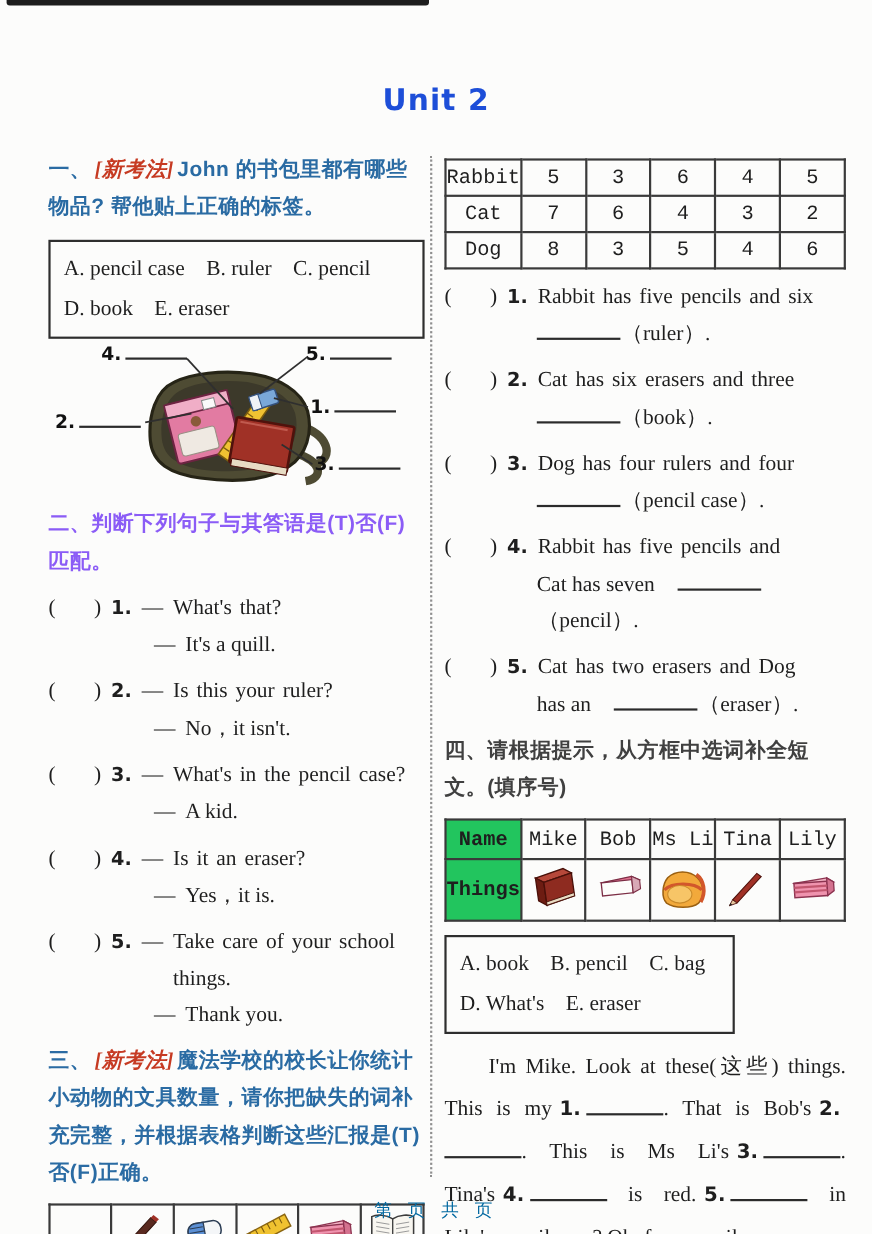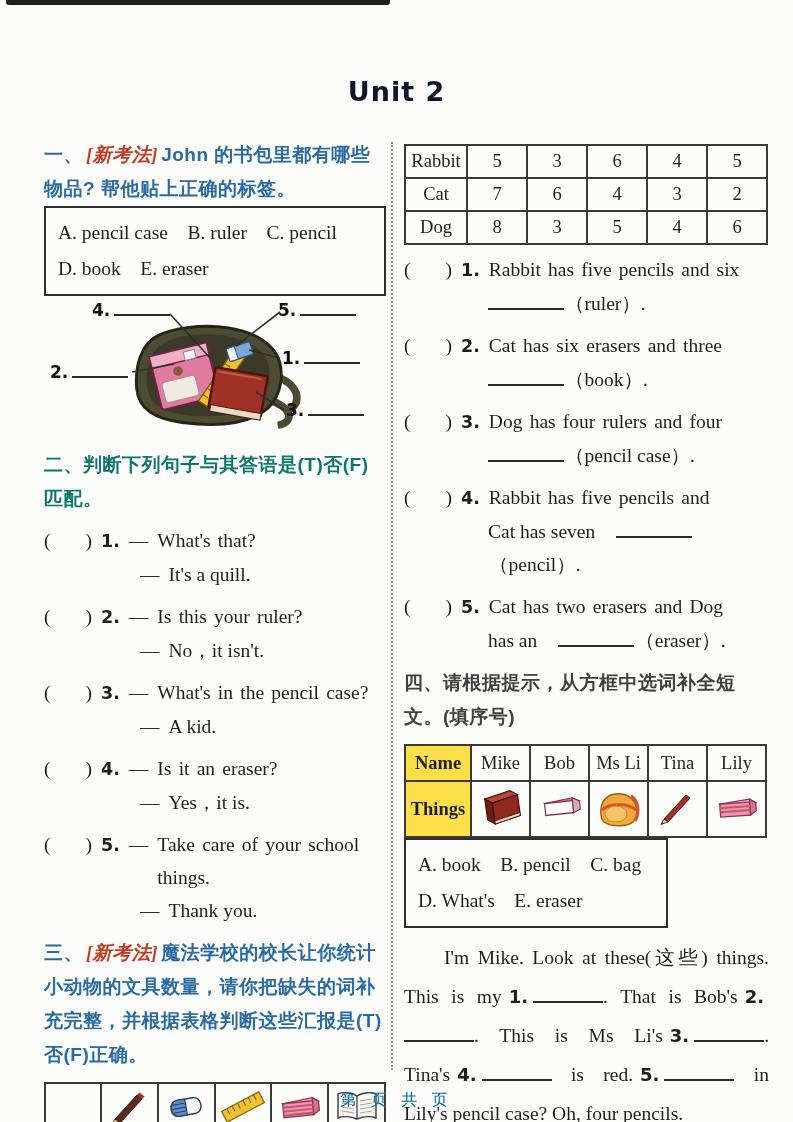--- a/index.html
+++ b/index.html
@@ -1,33 +1,33 @@
 <!DOCTYPE html>
 <html><head>
 <meta charset="utf-8">
 <style>
   html,body { margin:0; padding:0; background:#e8e8e8; }
   .page { position:relative; width:793px; height:1122px; background:#fcfcfb;
           font-family:"Liberation Serif","DejaVu Serif",serif; color:#1e1e1e; overflow:hidden; margin:0 auto; }
   .topbar { position:absolute; left:6px; top:0; width:384px; height:5px; background:#1d1d1d; border-radius:0 0 3px 3px; }
   .unit-title { position:absolute; top:76px; left:0; width:100%; text-align:center; margin:0;
                 font-family:"DejaVu Sans","Liberation Sans",sans-serif; font-weight:700; font-size:27px;
-                color:#0f172a; letter-spacing:1px; }
+                color:#1d4ed8; letter-spacing:1px; }
   .divider { position:absolute; left:391px; top:142px; height:928px; width:0; border-left:2px dotted #8f8f8f; }
   .col-left  { position:absolute; left:44px;  top:138px; width:342px; }
   .col-right { position:absolute; left:404px; top:144px; width:365px; }
 
   .heading { font-family:"Liberation Sans","DejaVu Sans",sans-serif; font-weight:700;
              font-size:19px; line-height:34px; letter-spacing:0.5px; }
   .heading.blue  { color:#2a6ba3; }
-  .heading.green2 { color:#0f766e; }
+  .heading.green2 { color:#8b5cf6; }
   .heading.green4 { color:#404040; }
   .h-tag { color:#c63a22; font-family:"Liberation Serif","DejaVu Serif",serif; font-style:italic; margin:0 3px; }
 
-  .word-box { border:2px solid #2e2e2e; padding:7px 12px; font-size:19.5px; line-height:36px; }
+  .word-box { border:2px solid #2e2e2e; margin-top:12px; padding:7px 12px; font-size:19.5px; line-height:36px; }
   .word-box.small { width:236px; }
 
   .figure { position:relative; height:148px; margin-top:4px; }
   .connectors, .backpack { position:absolute; }
   .connectors { left:0; top:0; }
   .backpack { left:86px; top:16px; }
   .fig-label { position:absolute; font-family:"DejaVu Sans","Liberation Sans",sans-serif;
                font-weight:700; font-size:17px; color:#111; white-space:nowrap; }
   .blank { display:inline-block; border-bottom:2px solid #2b2b2b; }
   .fig-blank { width:56px; height:13px; margin-left:4px; }
@@ -42,29 +42,29 @@
   .q-text { flex:1 1 auto; line-height:33px; word-spacing:0.12em; }
   .a-line { display:flex; align-items:baseline; line-height:33px; margin-left:96px; }
 
   .q-line2 { margin-left:84px; line-height:33px; }
   .cont { margin-right:21px; }
   .cont:empty { display:none; }
   .q-blank { width:76px; height:13px; }
   .hint { margin-left:1px; }
 
   table { border-collapse:collapse; }
-  td { border:2px solid #3a3a3a; text-align:center; padding:0; }
+  td { border:2px solid #3a3a3a; text-align:center; padding:0;font-family:Liberation Mono, monospace; }
   .icon-table { margin-top:10px; }
   .icon-table td { width:55px; height:50px; }
   .count-table td { height:31px; font-size:18.5px; }
   .count-table .lbl { width:60px; }
   .count-table .val { width:58px; }
   .name-table { margin-top:10px; }
   .name-table td { font-size:18.5px; height:34px; }
-  .name-table .hdr { background:#fde047; font-weight:700; width:64px; }
+  .name-table .hdr { background:#22c55e; font-weight:700; width:64px; }
   .name-table .namec { width:57px;border-radius:12px; }
   .name-table .icon-cell { height:54px; }
 
   .passage { margin-top:10px; font-size:19.5px; line-height:39px; text-align:justify; text-indent:40px; }
   .pnum { font-family:"DejaVu Sans","Liberation Sans",sans-serif; font-weight:700; font-size:18px; margin:0 5px 0 7px; }
   .p-blank { width:70px; height:13px; }
 
   .footer { position:absolute; top:1090px; left:0; width:100%; text-align:center;
             font-family:"Liberation Sans","DejaVu Sans",sans-serif; font-size:16px; letter-spacing:5px; color:#0369a1; }
 </style>

